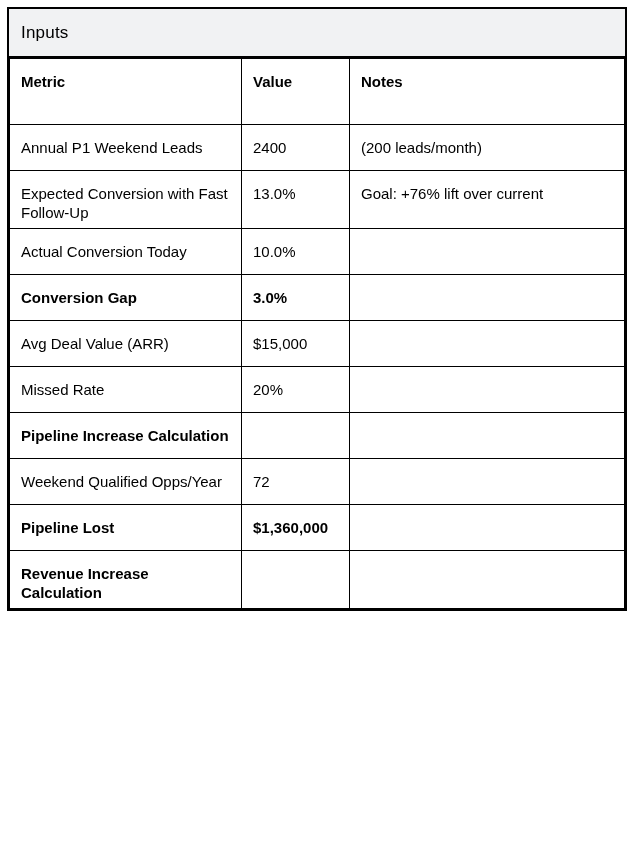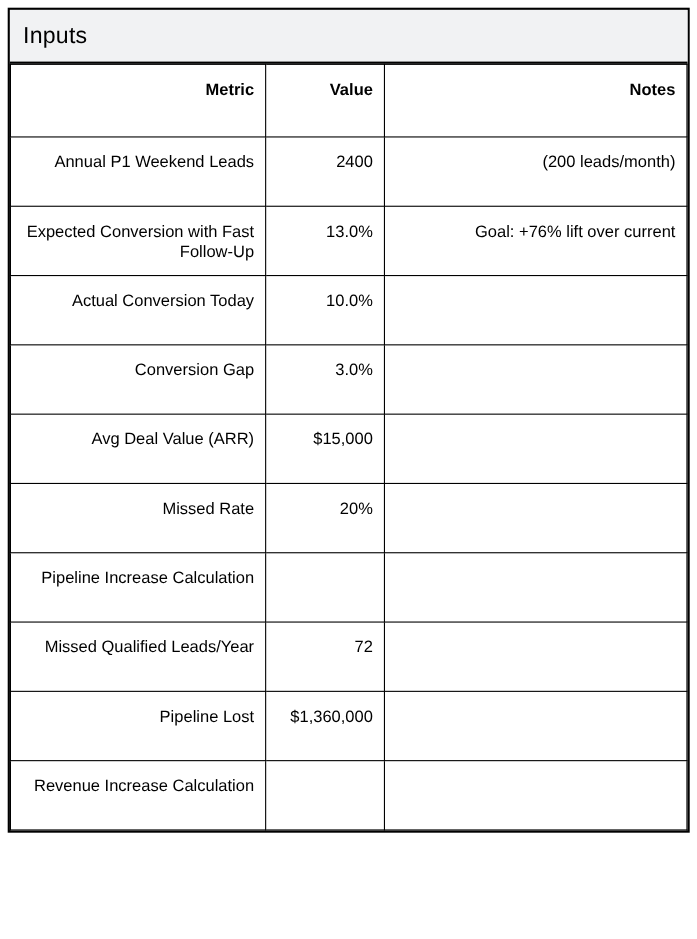--- a/index.html
+++ b/index.html
@@ -23,46 +23,46 @@
     border:2px solid var(--border-color);
     background:#ffffff;
   }
   .table-title{
     height:49px;
     background:var(--title-bg);
     border-bottom:2px solid var(--border-color);
     display:flex;
     align-items:center;
     padding:0 12px;
-    font-size:21px;
+    font-size:17px;
     font-weight:400;
     letter-spacing:0.2px;
   }
   table{
     width:100%;
     border-collapse:collapse;
     table-layout:fixed;
   }
   col.c-metric{width:232px;}
   col.c-value{width:108px;}
   col.c-notes{width:auto;}
   th,td{
     border:1.5px solid var(--border-color);
     vertical-align:top;
-    text-align:right;
+    text-align:left;
     padding:13px 10px 6px 11px;
     font-size:15px;
     line-height:19px;
     font-weight:400;
     overflow:hidden;
   }
   thead tr{height:66px;}
-  tbody tr{height:63px;}
+  tbody tr{height:46px;}
   th{font-weight:700;}
-  tr.bold td{font-weight:400;}
+  tr.bold td{font-weight:700;}
 </style>
 </head>
 <body>
 
 <div class="doc-table">
   <div class="table-title">Inputs</div>
   <table>
     <colgroup>
       <col class="c-metric">
       <col class="c-value">
@@ -105,21 +105,21 @@
           <td>Missed Rate</td>
           <td>20%</td>
           <td></td>
         </tr>
         <tr class="bold">
           <td>Pipeline Increase Calculation</td>
           <td></td>
           <td></td>
         </tr>
         <tr>
-          <td>Missed Qualified Leads/Year</td>
+          <td>Weekend Qualified Opps/Year</td>
           <td>72</td>
           <td></td>
         </tr>
         <tr class="bold">
           <td>Pipeline Lost</td>
           <td>$1,360,000</td>
           <td></td>
         </tr>
         <tr class="bold">
           <td>Revenue Increase Calculation</td>

